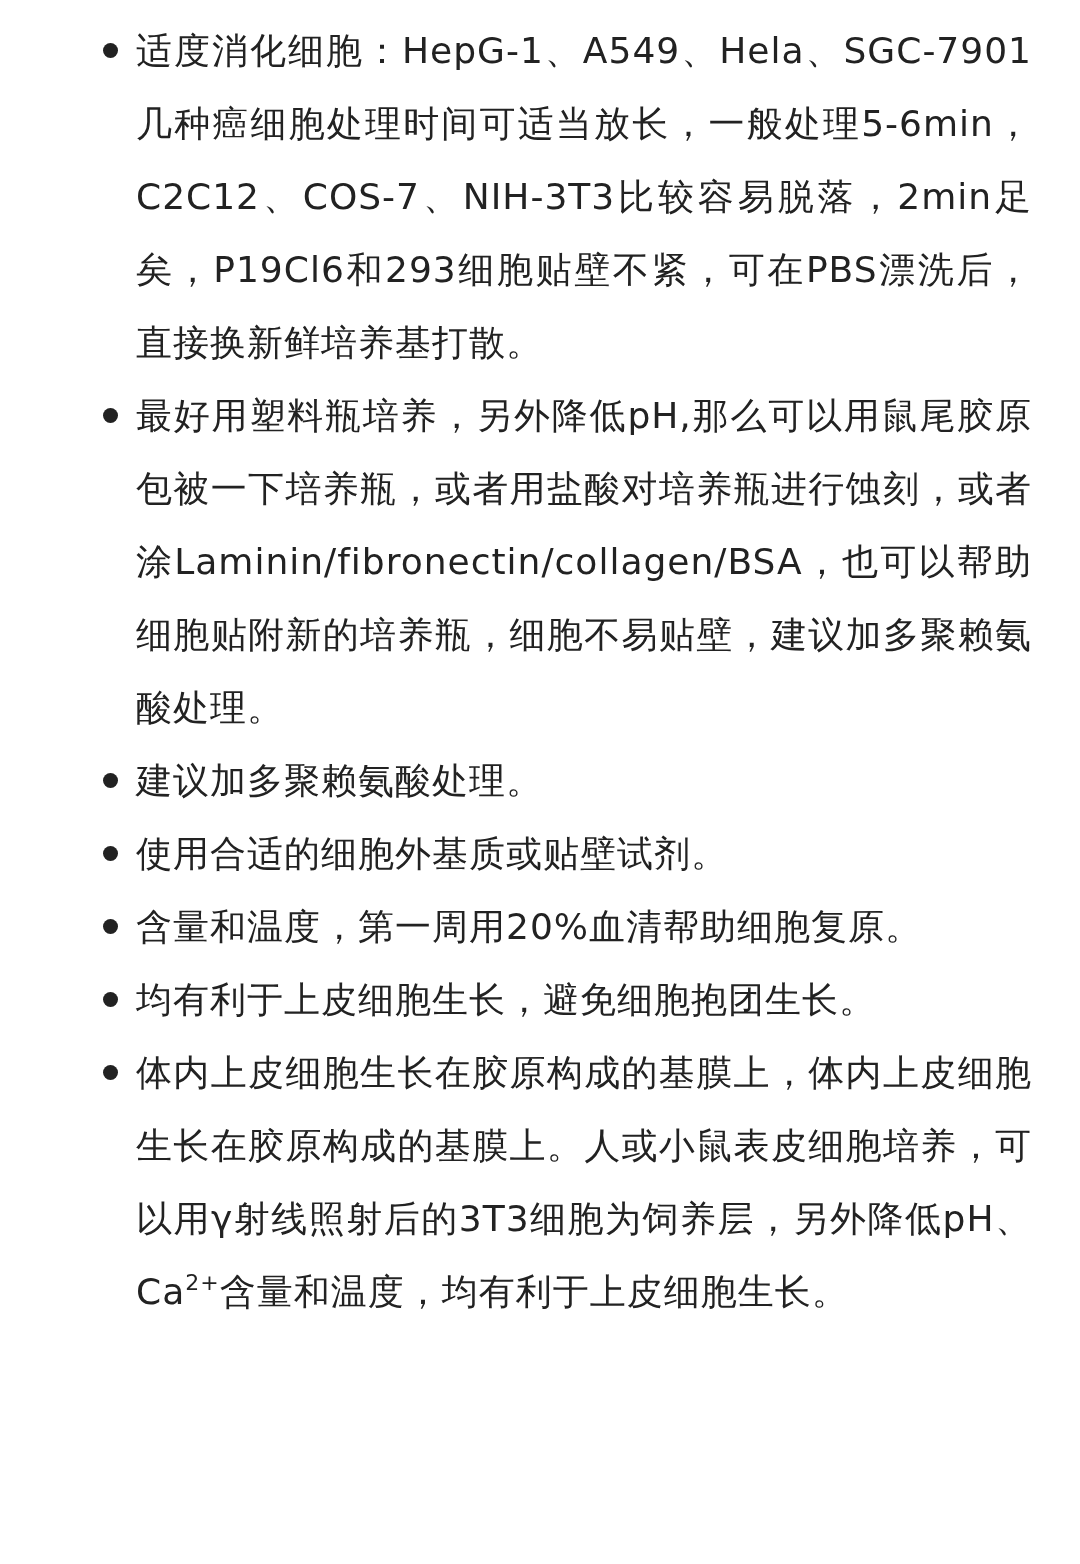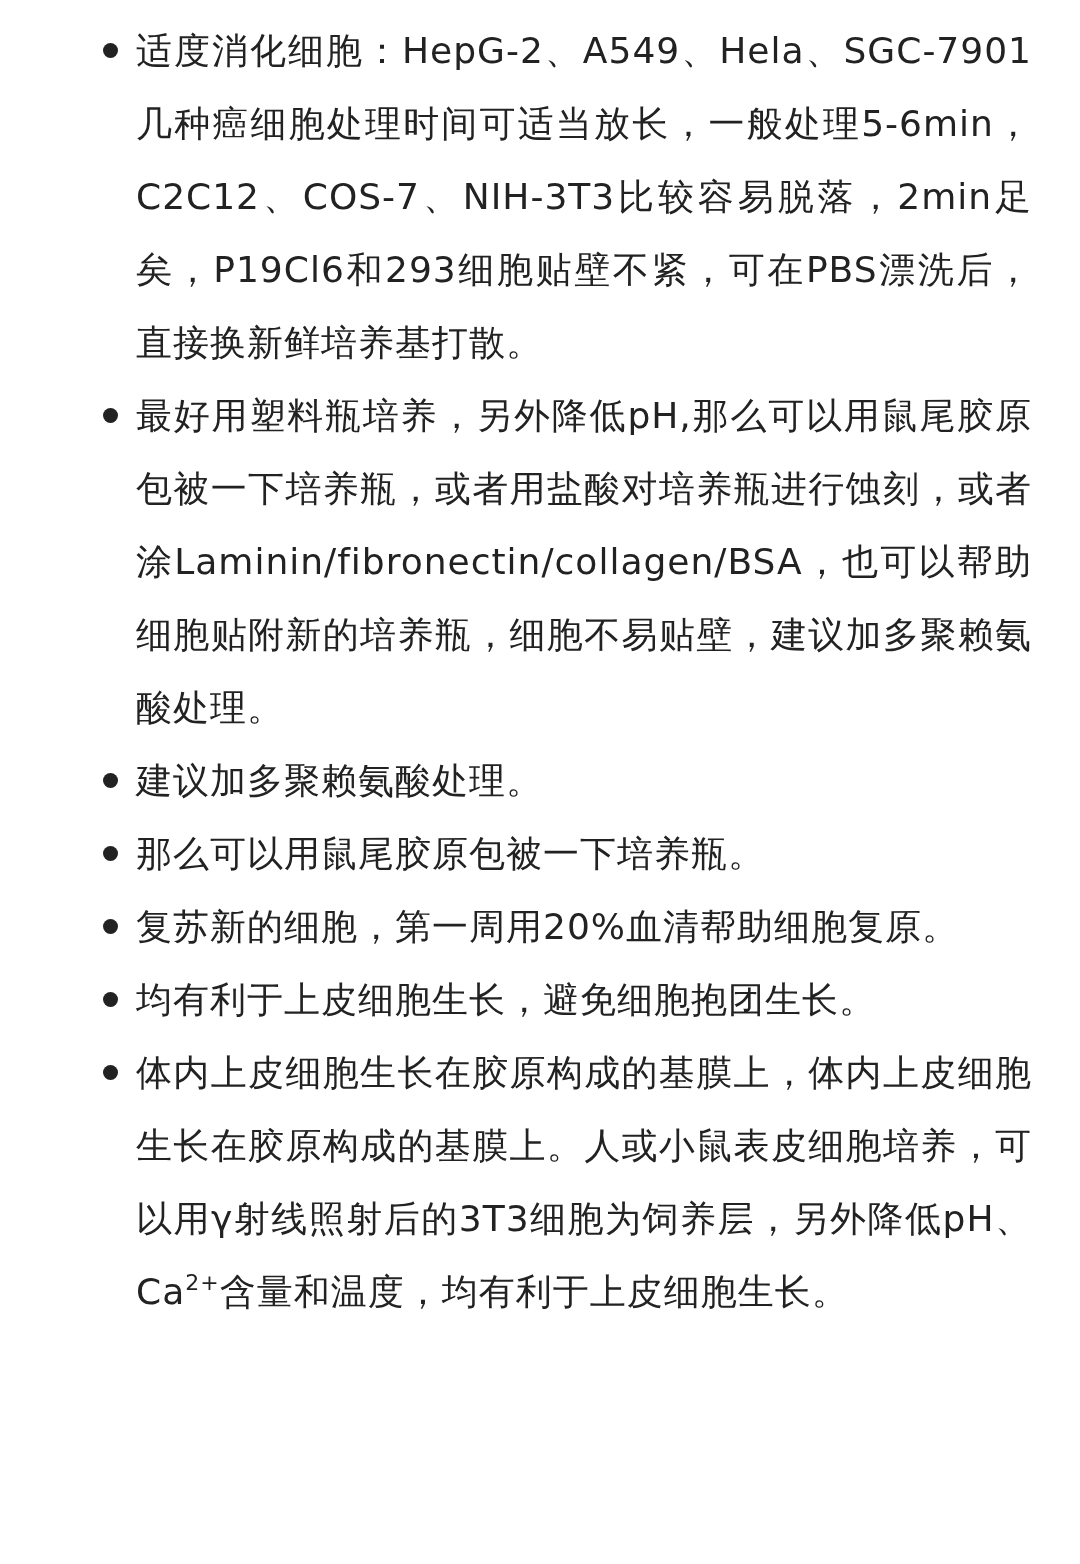--- a/index.html
+++ b/index.html
@@ -41,37 +41,37 @@
       line-height: 0;
       vertical-align: 14px;
     }
   </style>
 </head>
 <body>
 
 <ul class="list">
   <li class="item">
     <span class="bullet"></span>
-    <span class="text">适度消化细胞：HepG-2、A549、Hela、SGC-7901几种癌细胞处理时间可适当放长，一般处理5-6min，C2C12、COS-7、NIH-3T3比较容易脱落，2min足矣，P19Cl6和293细胞贴壁不紧，可在PBS漂洗后，直接换新鲜培养基打散。</span>
+    <span class="text">适度消化细胞：HepG-1、A549、Hela、SGC-7901几种癌细胞处理时间可适当放长，一般处理5-6min，C2C12、COS-7、NIH-3T3比较容易脱落，2min足矣，P19Cl6和293细胞贴壁不紧，可在PBS漂洗后，直接换新鲜培养基打散。</span>
   </li>
   <li class="item">
     <span class="bullet"></span>
     <span class="text">最好用塑料瓶培养，另外降低pH,那么可以用鼠尾胶原包被一下培养瓶，或者用盐酸对培养瓶进行蚀刻，或者涂Laminin/fibronectin/collagen/BSA，也可以帮助细胞贴附新的培养瓶，细胞不易贴壁，建议加多聚赖氨酸处理。</span>
   </li>
   <li class="item">
     <span class="bullet"></span>
     <span class="text">建议加多聚赖氨酸处理。</span>
   </li>
   <li class="item">
     <span class="bullet"></span>
-    <span class="text">那么可以用鼠尾胶原包被一下培养瓶。</span>
+    <span class="text">使用合适的细胞外基质或贴壁试剂。</span>
   </li>
   <li class="item">
     <span class="bullet"></span>
-    <span class="text">复苏新的细胞，第一周用20%血清帮助细胞复原。</span>
+    <span class="text">含量和温度，第一周用20%血清帮助细胞复原。</span>
   </li>
   <li class="item">
     <span class="bullet"></span>
     <span class="text">均有利于上皮细胞生长，避免细胞抱团生长。</span>
   </li>
   <li class="item">
     <span class="bullet"></span>
     <span class="text"><span>体内上皮细胞生长在胶原构成的基膜上，体内上皮细胞生长在胶原构成的基膜上。人或小鼠表皮细胞培养，可以用γ射线照射后的3T3细胞为饲养层，另外降低pH、Ca</span><sup>2+</sup><span>含量和温度，均有利于上皮细胞生长。</span></span>
   </li>
 </ul>

